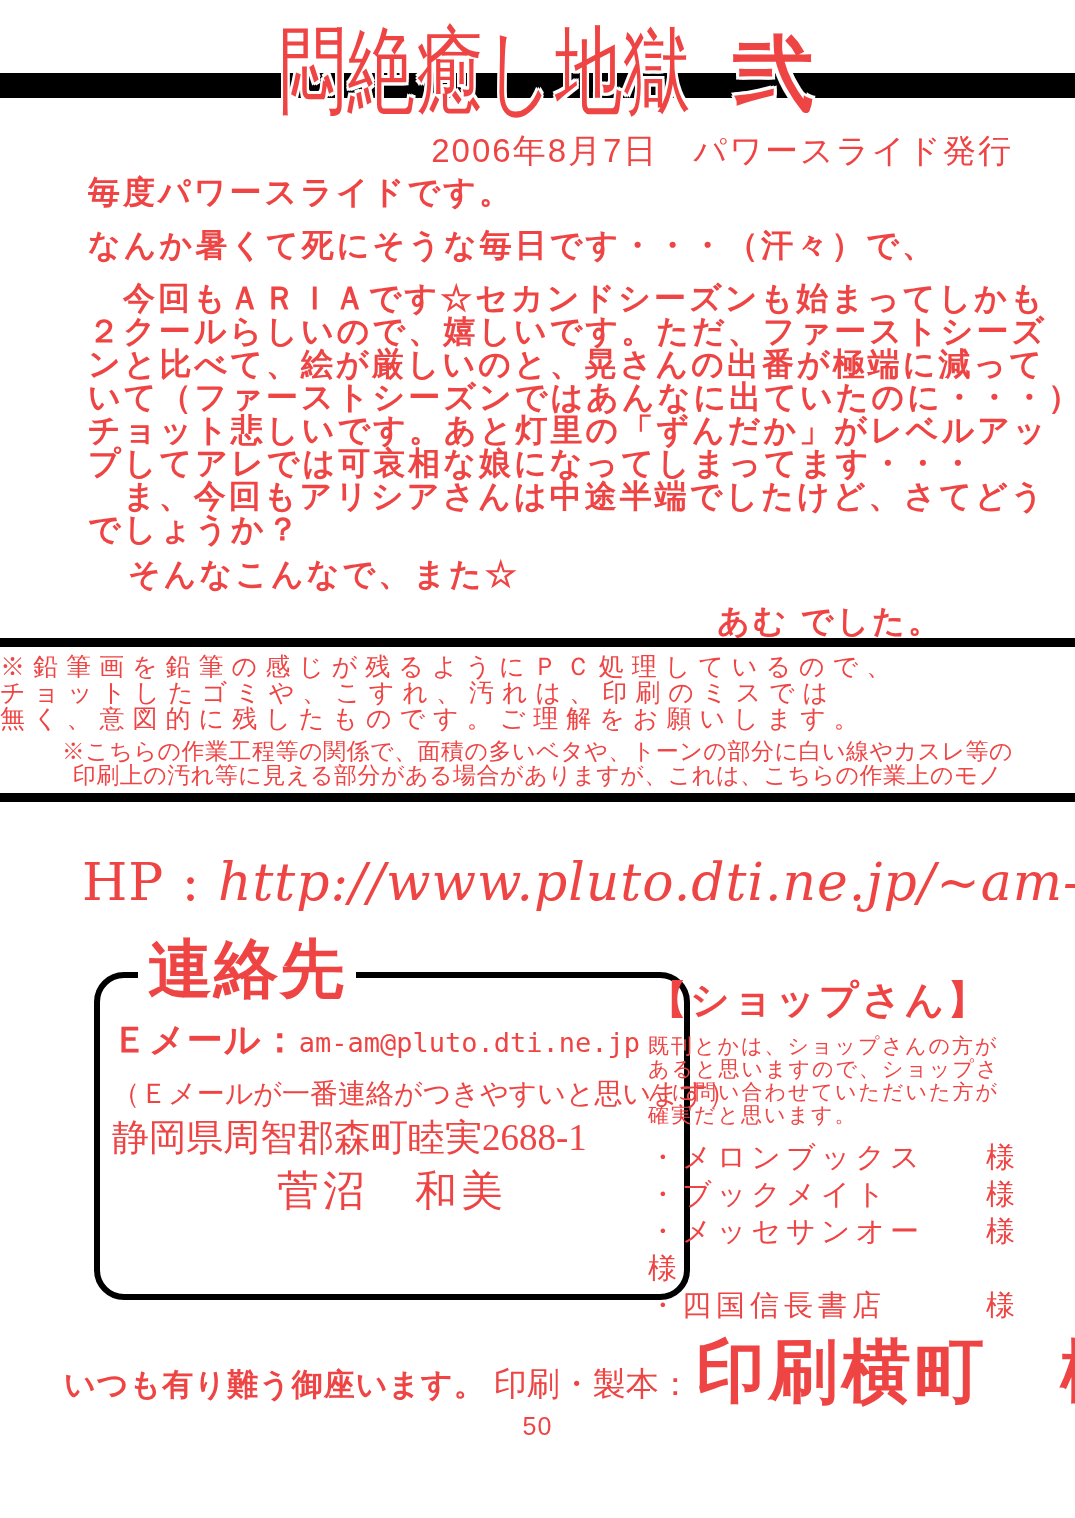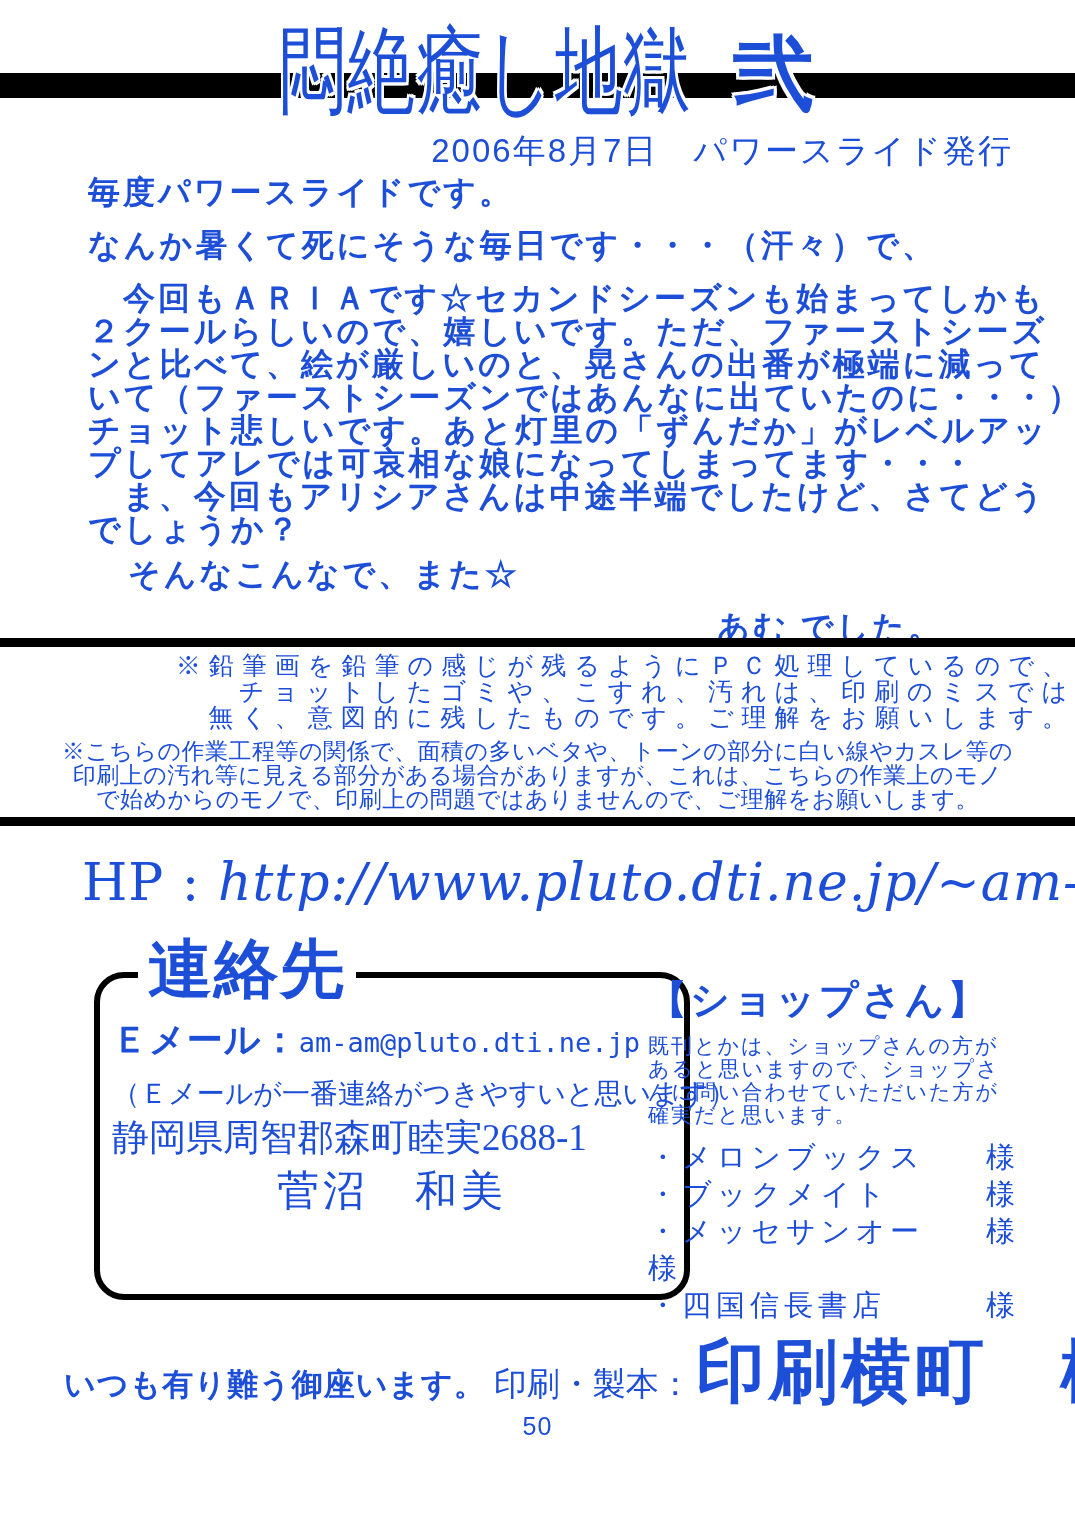--- a/index.html
+++ b/index.html
@@ -1,18 +1,18 @@
 <!DOCTYPE html>
 <html><head>
 <meta charset="utf-8">
 <style>
   html,body{margin:0;padding:0;background:#888;}
   .page{
     position:relative;width:1075px;height:1518px;background:#ffffff;
-    margin:0 auto;overflow:hidden;color:#1d4ed8;
+    margin:0 auto;overflow:hidden;color:#ef4444;
     font-family:"Liberation Sans",sans-serif;
   }
   
   .bar{position:absolute;left:0;right:0;background:#000;}
   .bar-top{top:73px;height:25px;}
   .title-main{
     position:absolute;top:24px;left:279px;z-index:2;
     font-family:"Liberation Serif",serif;font-size:96px;line-height:1;
     letter-spacing:2px;white-space:nowrap;
     transform:scaleX(0.70);transform-origin:left top;
@@ -30,29 +30,29 @@
     font-size:33px;letter-spacing:2px;white-space:nowrap;
   }
   
   .message{
     position:absolute;top:176px;left:88px;width:940px;
     font-weight:bold;font-size:32px;line-height:33px;letter-spacing:3px;
     white-space:nowrap;
   }
   .msg-gap{height:20px;}
   .msg-closing{padding-left:40px;margin-top:12px;}
-  .msg-signature{text-align:right;padding-right:85px;margin-top:20px;}
+  .msg-signature{text-align:right;padding-right:85px;margin-top:14px;}
   
   .notices{
     position:absolute;top:638px;left:0;width:1075px;box-sizing:border-box;
     border-top:9px solid #000;border-bottom:9px solid #000;
     padding:6px 0 5px 0;
   }
   .notice-pencil{
-    text-align:right;font-family:Liberation Serif, serif;
+    text-align:left;font-family:Liberation Sans, sans-serif;
     font-size:25px;line-height:26px;letter-spacing:8px;white-space:nowrap;
   }
   .notice-print{
     margin-top:9px;text-align:center;font-family:"Liberation Serif",serif;
     font-size:23px;line-height:24px;letter-spacing:0.5px;white-space:nowrap;
   }
   
   .hp-line{
     position:absolute;top:852px;left:82px;white-space:nowrap;
     font-family:"DejaVu Serif",serif;font-size:52px;letter-spacing:1px;
@@ -136,21 +136,20 @@
 
   <div class="notices">
     <div class="notice-pencil">
       <div>※鉛筆画を鉛筆の感じが残るようにＰＣ処理しているので、</div>
       <div>チョットしたゴミや、こすれ、汚れは、印刷のミスでは</div>
       <div>無く、意図的に残したものです。ご理解をお願いします。</div>
     </div>
     <div class="notice-print">
       <div>※こちらの作業工程等の関係で、面積の多いベタや、トーンの部分に白い線やカスレ等の</div>
       <div>印刷上の汚れ等に見える部分がある場合がありますが、これは、こちらの作業上のモノ</div>
-      <div>で始めからのモノで、印刷上の問題ではありませんので、ご理解をお願いします。</div>
     </div>
   </div>
 
   <div class="hp-line">
     <span>HP : </span><span class="hp-url">http://www.pluto.dti.ne.jp/~am-am/</span>
   </div>
 
   <div class="contact-box">
     <div class="contact-title">連絡先</div>
     <div class="contact-body">

